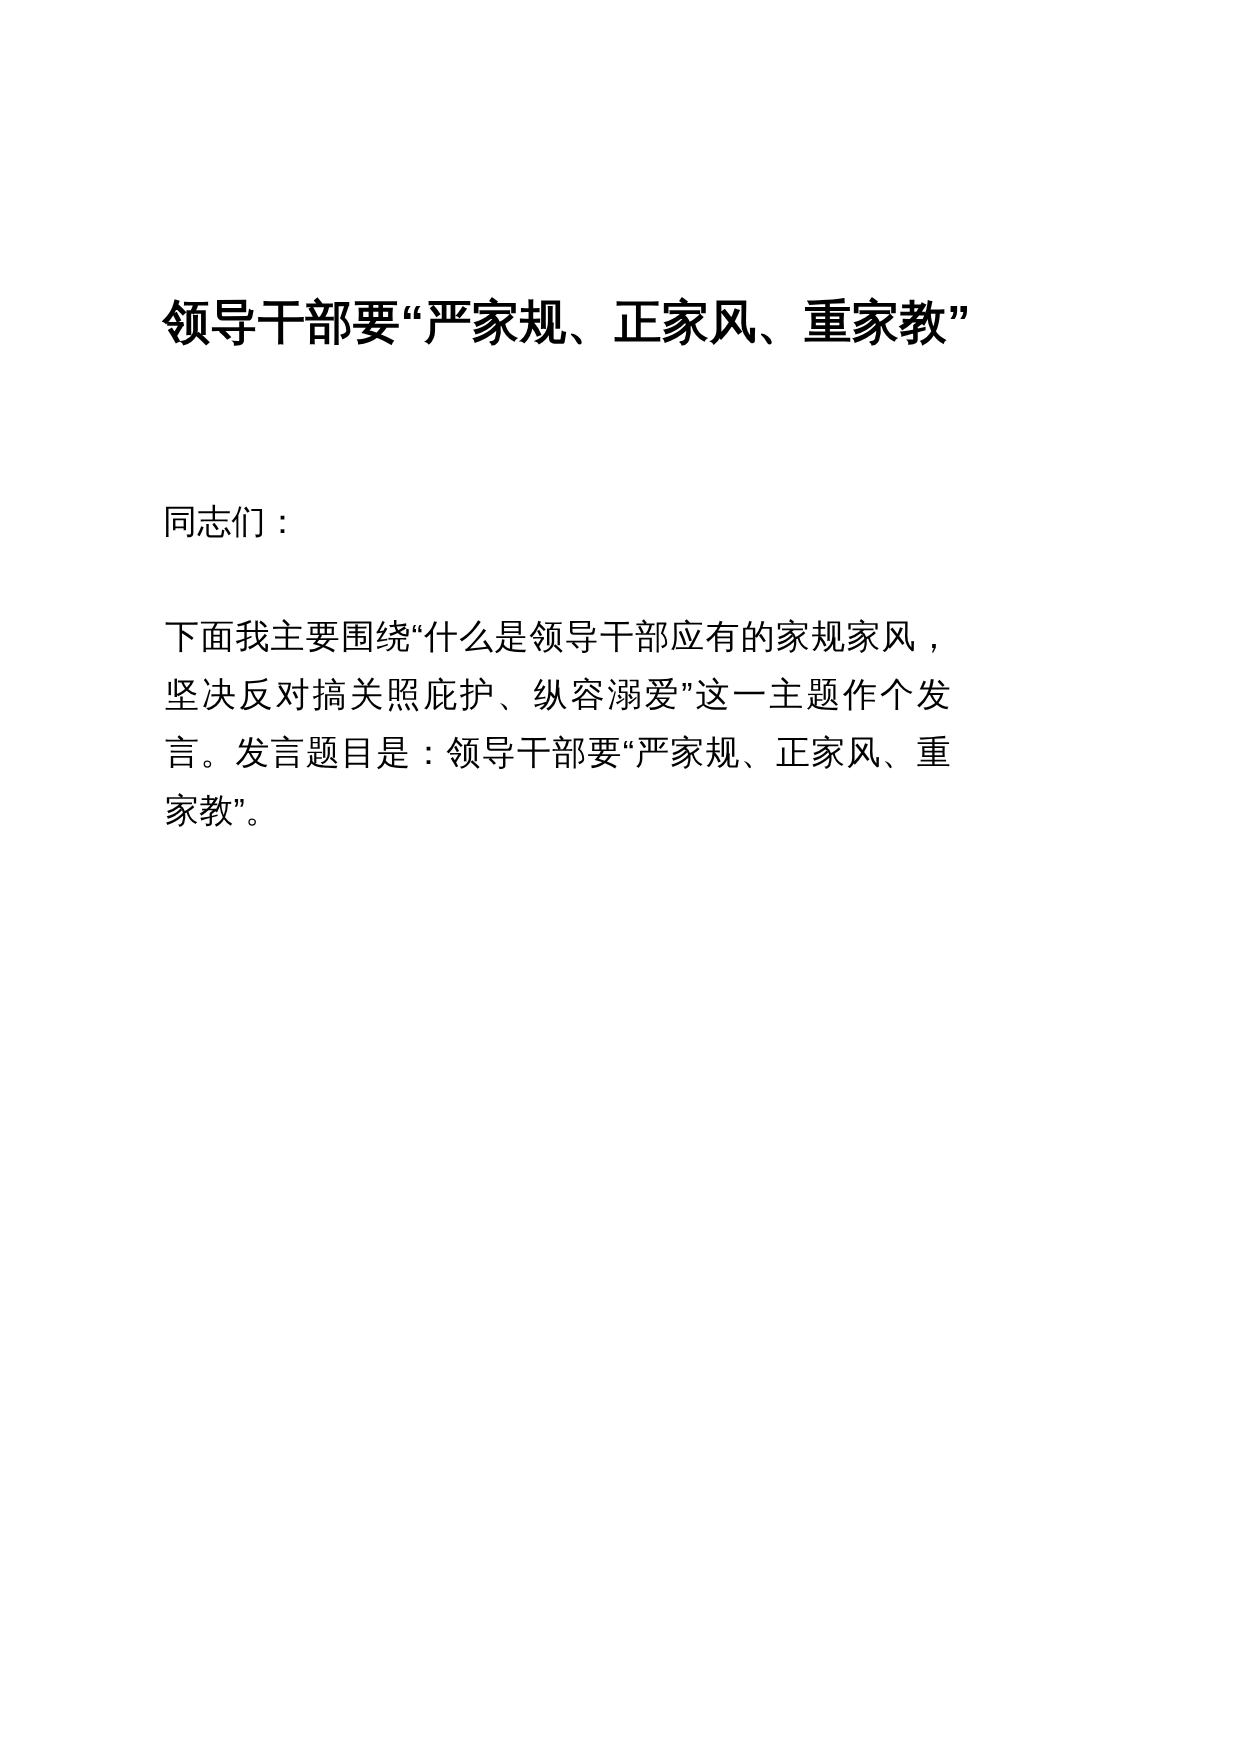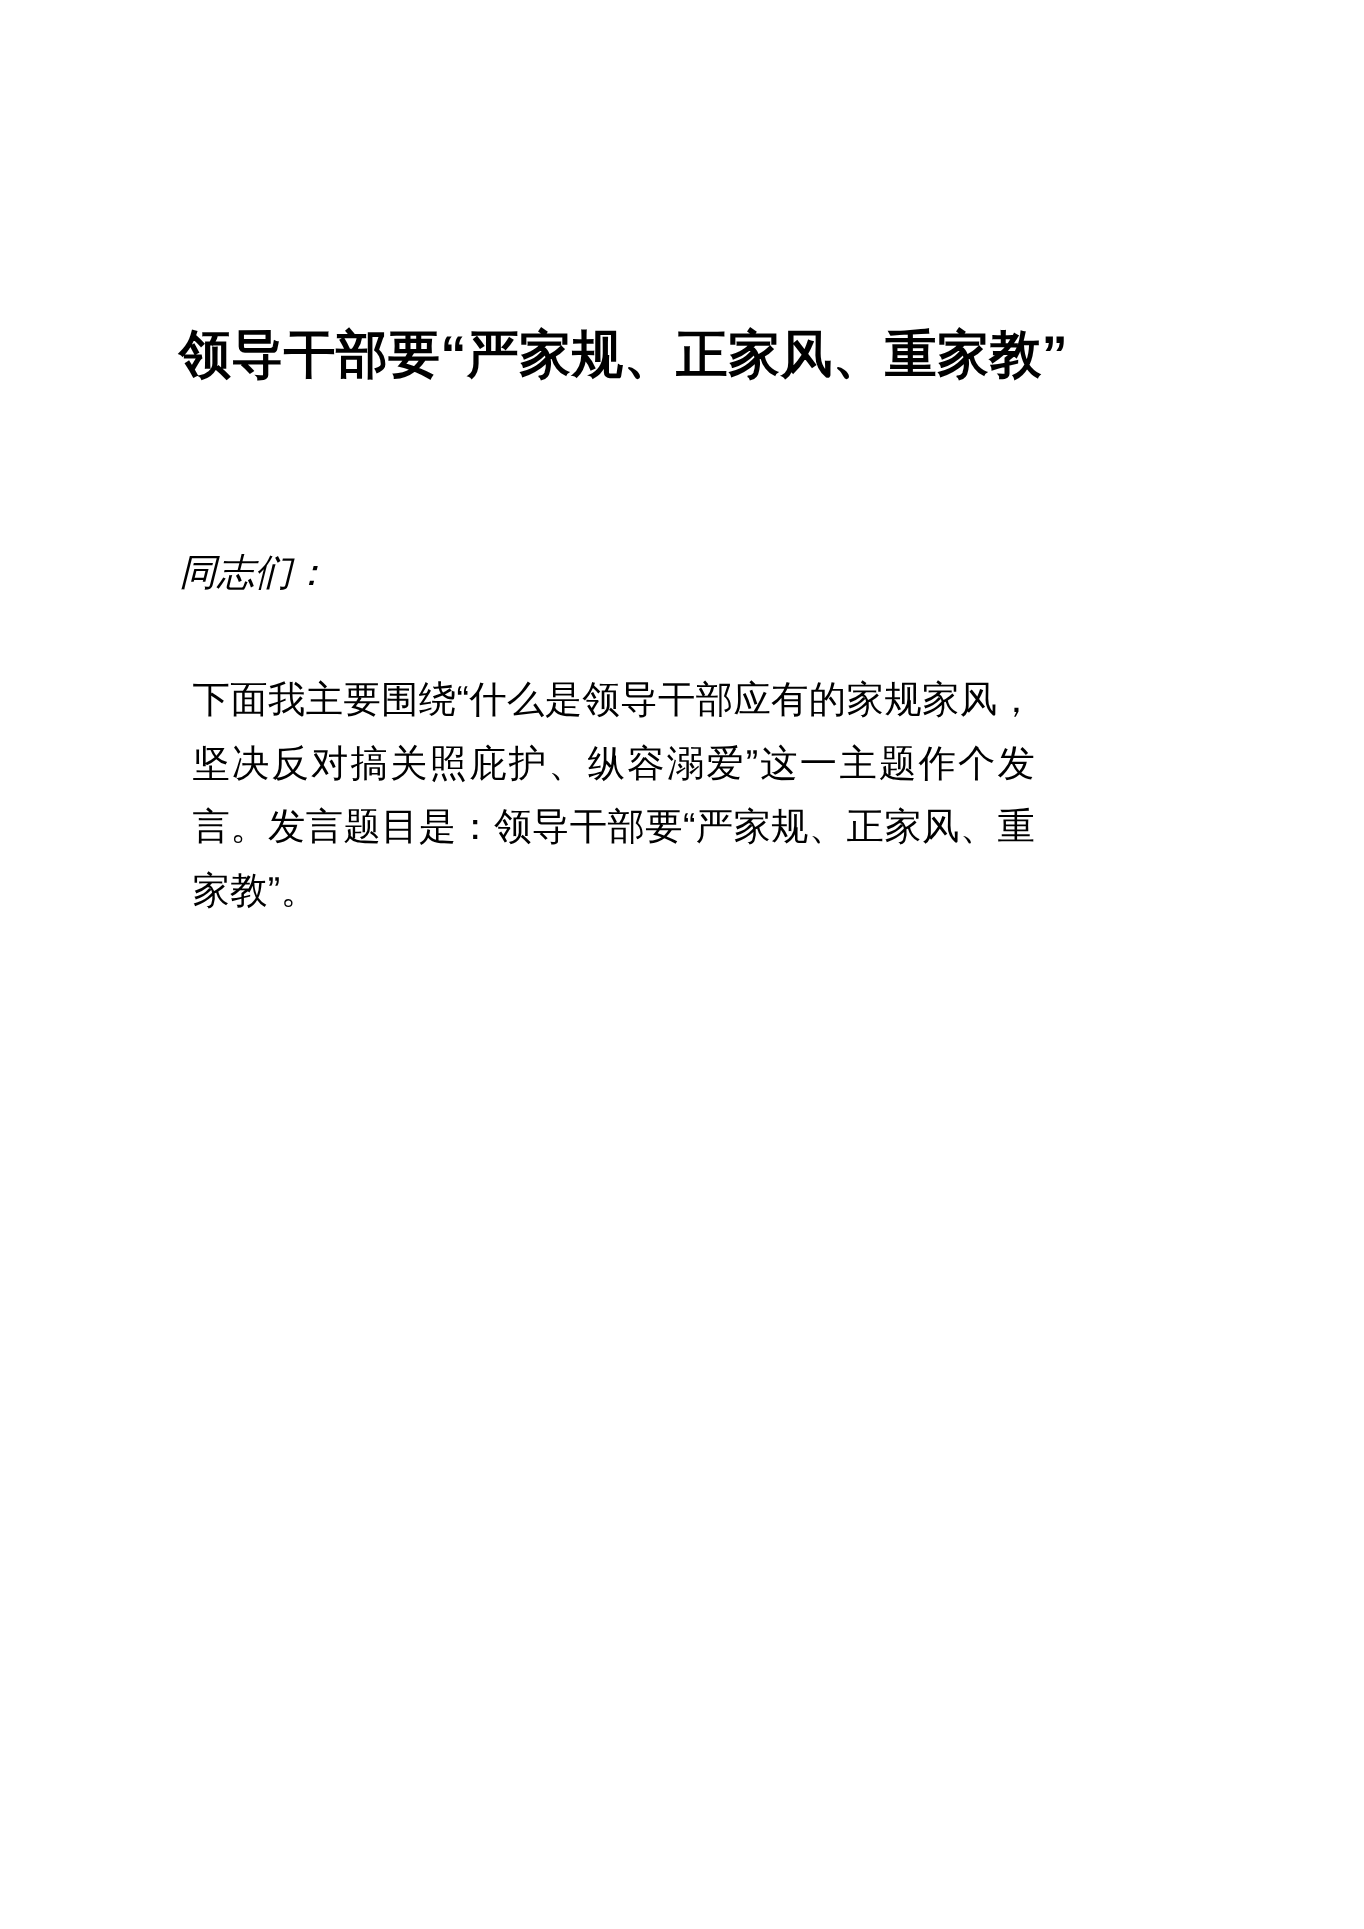--- a/index.html
+++ b/index.html
@@ -37,26 +37,25 @@
     padding-top: 292px;
     white-space: nowrap;
   }
   .salutation {
     font-size: 34px;
     line-height: 58px;
     margin: 0;
     padding: 0;
     padding-top: 140px;
     letter-spacing: 0.2px;
-    font-style: italic;
   }
   .para {
     font-size: 34px;
     line-height: 58px;
-    margin: 12px;
+    margin: 2px;
     padding: 0;
     text-align: justify;
     text-justify: inter-character;
     letter-spacing: 0.2px;
     word-break: break-all;
   }
   .para.gap-1 { margin-top: 57px; }
   .para.gap-2 { margin-top: 57px; }
 </style>
 </head>

